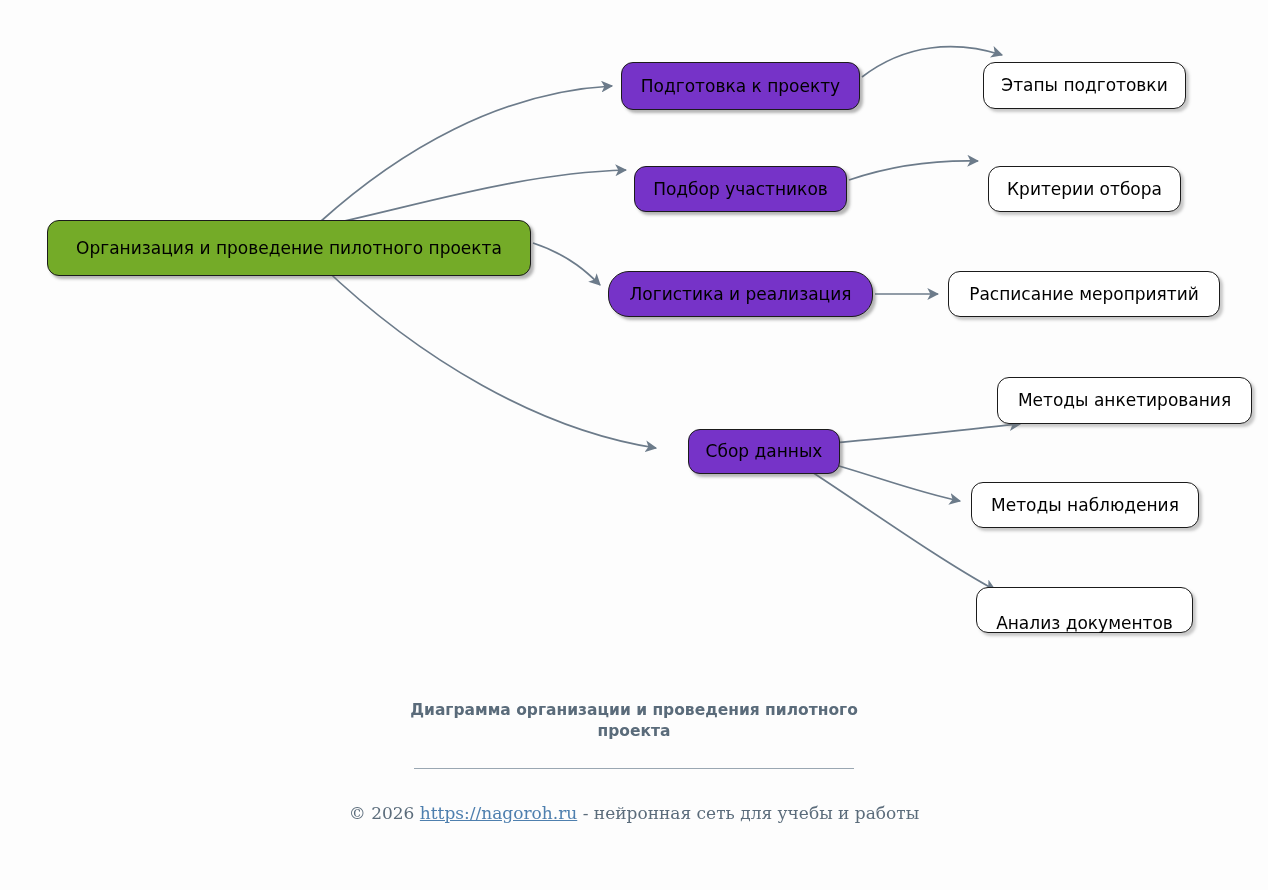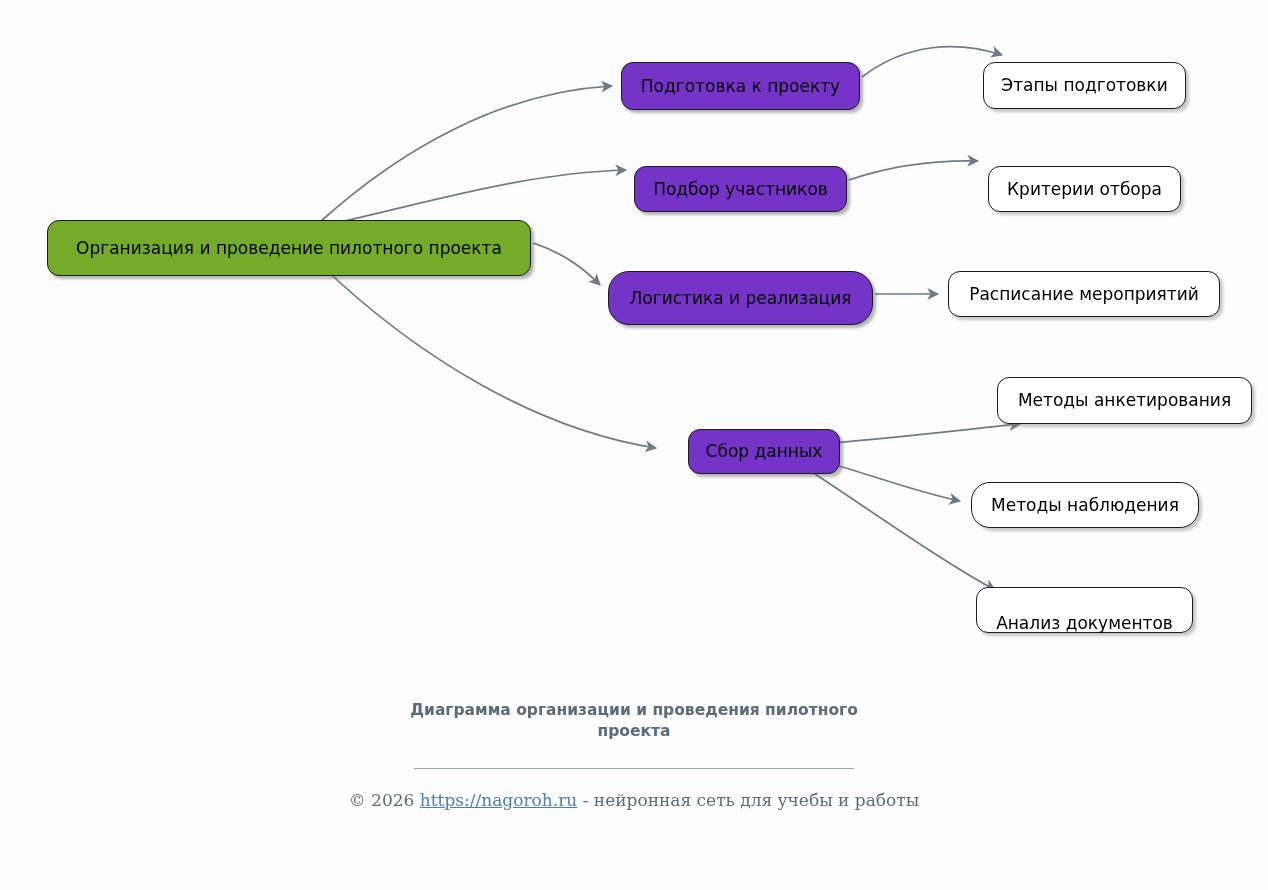--- a/index.html
+++ b/index.html
@@ -69,21 +69,21 @@
     max-width: 520px;
     margin: 0 auto;
   }
   #footer-rule {
     width: 440px;
     height: 0;
     border-top: 1px solid #9aa7b2;
     margin: 26px auto 0 auto;
   }
   #footer-copy {
-    margin-top: 21px;
+    margin-top: 34px;
     font-family: "DejaVu Serif", serif;
     font-size: 17px;
     color: #5b6c7b;
   }
   #footer-copy .link {
     color: #4e7fae;
   }
 </style>
 </head>
 <body>
@@ -113,39 +113,39 @@
   <div id="nodes">
       <div class="node node-root" style="left: 47px; top: 220px; width: 484px; height: 56px;">
         <span>Организация и проведение пилотного проекта</span>
       </div>
       <div class="node node-branch" style="left: 621px; top: 62px; width: 239px; height: 48px;">
         <span>Подготовка к проекту</span>
       </div>
       <div class="node node-branch" style="left: 634px; top: 166px; width: 213px; height: 46px;">
         <span>Подбор участников</span>
       </div>
-      <div class="node node-branch" style="left: 608px; top: 271px; width: 265px; height: 54px; border-radius: 21px;">
+      <div class="node node-branch" style="left: 608px; top: 271px; width: 265px; height: 46px; border-radius: 21px;">
         <span>Логистика и реализация</span>
       </div>
       <div class="node node-branch" style="left: 664px; top: 429px; width: 152px; height: 45px; margin-left: 24px;">
         <span>Сбор данных</span>
       </div>
       <div class="node node-leaf" style="left: 983px; top: 62px; width: 203px; height: 47px;">
         <span>Этапы подготовки</span>
       </div>
       <div class="node node-leaf" style="left: 988px; top: 166px; width: 193px; height: 46px;">
         <span>Критерии отбора</span>
       </div>
       <div class="node node-leaf" style="left: 948px; top: 271px; width: 272px; height: 46px;">
         <span>Расписание мероприятий</span>
       </div>
       <div class="node node-leaf" style="left: 957px; top: 377px; width: 255px; height: 47px; margin-left: 40px;">
         <span>Методы анкетирования</span>
       </div>
-      <div class="node node-leaf" style="left: 971px; top: 482px; width: 228px; height: 46px; border-radius: 19px;">
+      <div class="node node-leaf" style="left: 971px; top: 482px; width: 228px; height: 46px;">
         <span>Методы наблюдения</span>
       </div>
       <div class="node node-leaf" style="left: 976px; top: 587px; width: 217px; height: 46px; align-items: flex-end;">
         <span>Анализ документов</span>
       </div>
     </div>
 
   <div id="footer">
     <div id="footer-title">Диаграмма организации и проведения пилотного проекта</div>
     <div id="footer-rule"></div>

